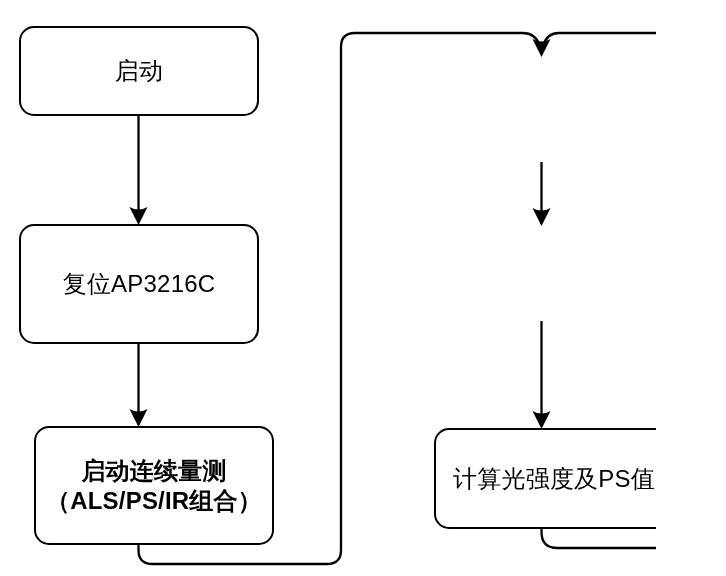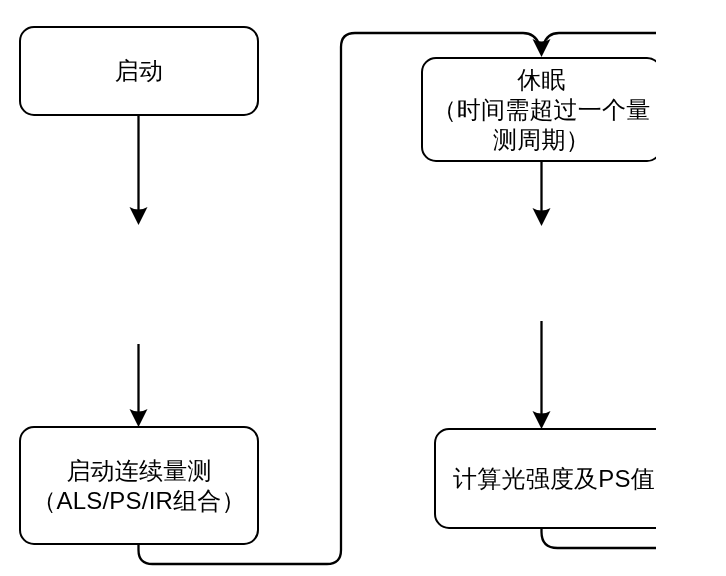--- a/index.html
+++ b/index.html
@@ -52,21 +52,21 @@
     text-align: center;
     white-space: pre-line;
     font-size: 24px;
     line-height: 30px;
     color: #000000;
     letter-spacing: 0.2px;
   }
   
   #node-start            { left: 19px;  top: 26px;  width: 240px; height: 90px;  }
   #node-reset            { left: 19px;  top: 224px; width: 240px; height: 120px; }
-  #node-start-measure    { left: 19px;  top: 426px; width: 240px; height: 119px; }
+  #node-start-measure    { left: 34px;  top: 426px; width: 240px; height: 119px; font-weight: bold; }
   #node-sleep            { left: 421px; top: 57px;  width: 241px; height: 105px; }
   #node-read-registers   { left: 422px; top: 225px; width: 240px; height: 96px;  }
   #node-calc             { left: 434px; top: 428px; width: 240px; height: 101px; }
 </style>
 </head>
 <body>
 
 <div id="canvas">
 
   <svg id="connectors" viewBox="0 0 726 576" xmlns="http://www.w3.org/2000/svg">
@@ -87,30 +87,28 @@
 
     <path class="edge-line" d="M541.5 529 L541.5 532 Q541.5 548 557.5 548 L695 548 Q709 548 709 534 L709 47 Q709 33 695 33 L559 33 Q547 33 543.5 45"></path>
 
     <path class="edge-head" d="M541.5 57 L532.5 39 Q541.5 44 550.5 39 Z"></path>
   </svg>
 
   <div class="node" id="node-start">
     <span class="label">启动</span>
   </div>
 
+  <div class="node" id="node-reset">
+    <span class="label">复位AP3216C</span>
+  </div>
 
   <div class="node" id="node-start-measure">
     <span class="label">启动连续量测
 （ALS/PS/IR组合）</span>
   </div>
 
-  <div class="node" id="node-sleep">
-    <span class="label">休眠
-（时间需超过一个量
-测周期）</span>
-  </div>
 
 
   <div class="node" id="node-calc">
     <span class="label">计算光强度及PS值</span>
   </div>
 
 </div>
 
 </body></html>

